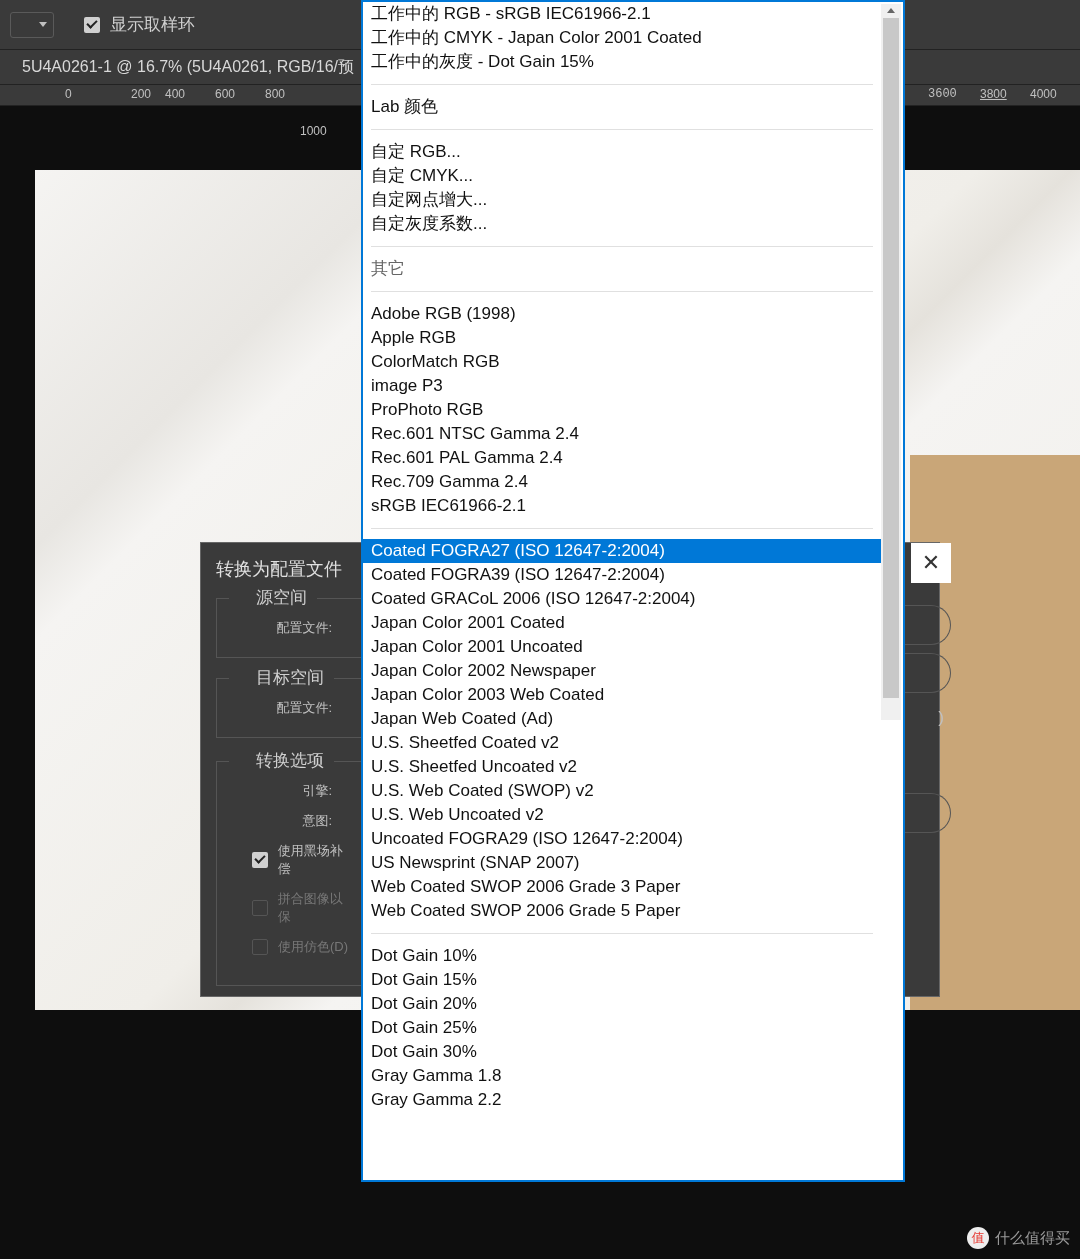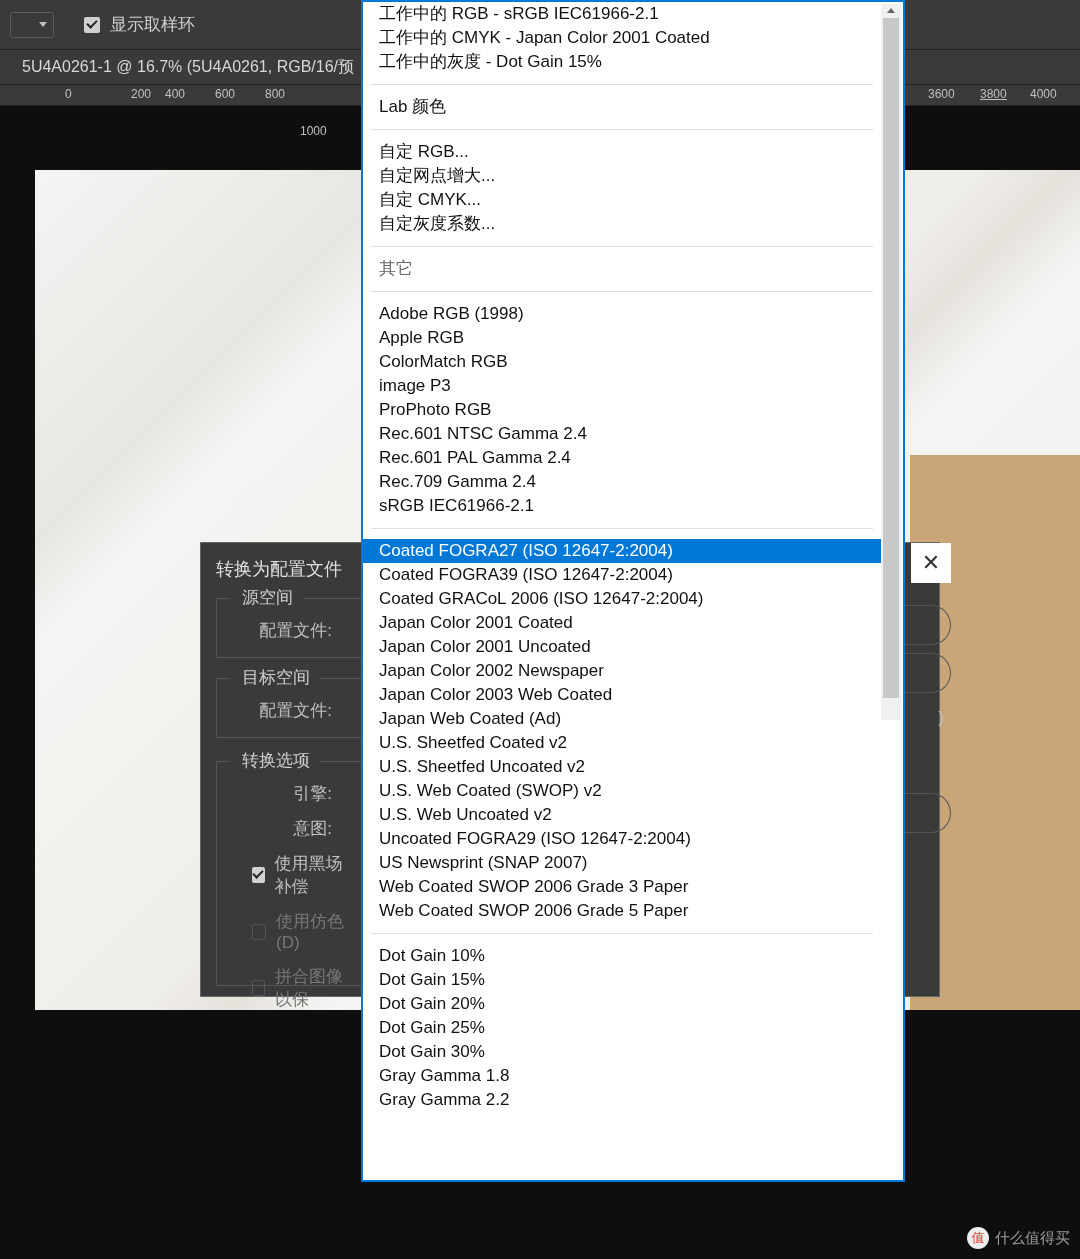--- a/index.html
+++ b/index.html
@@ -18,33 +18,33 @@
 .ruler .tick{position:absolute;top:2px}
 
 .canvas{position:absolute;left:35px;top:170px;width:1045px;height:840px;background:#f2f1ef}
 .marble{position:absolute;left:0;top:0;width:100%;height:100%;background:linear-gradient(135deg,#f5f4f2 0%,#e8e6e2 20%,#f5f4f2 25%,#f0eee9 50%,#e5e2dc 55%,#f5f4f2 60%,#efede8 100%)}
 .brown{position:absolute;right:0;top:285px;width:170px;height:555px;background:#c9a678}
 
 .dialog{position:absolute;left:200px;top:542px;width:740px;height:455px;background:#3a3a3a;border:1px solid #666}
 .dialog-title{position:absolute;left:15px;top:14px;color:#e0e0e0;font-size:18px}
 .close-btn{position:absolute;right:-12px;top:0;width:40px;height:40px;background:#fff;display:flex;align-items:center;justify-content:center;font-size:22px;color:#333}
 .fieldset{position:absolute;left:15px;border:1px solid #555;border-top:none;padding-top:15px}
-.fs-label{position:absolute;top:-12px;left:15px;background:#3a3a3a;padding:0 10px;color:#d0d0d0;font-size:17px}
+.fs-label{position:absolute;top:-12px;left:29px;background:#3a3a3a;padding:0 10px;color:#d0d0d0;font-size:17px}
 .fs-top-line-l{position:absolute;top:0;left:0;height:1px;background:#555}
 .fs-top-line-r{position:absolute;top:0;right:0;height:1px;background:#555}
-.row{display:flex;align-items:center;color:#c0c0c0;font-size:17px;padding:6px 20px}
+.row{display:flex;align-items:center;color:#c0c0c0;font-size:13px;padding:6px 20px}
 .row .lbl{width:95px;text-align:right;margin-right:6px}
 .row.disabled{color:#777}
 .chk-empty{width:16px;height:16px;border:1px solid #555;border-radius:2px;margin-right:10px}
 
 .dialog-btn{position:absolute;right:-12px;width:50px;height:40px;border:1px solid #555;border-radius:22px;border-left:none;border-top-left-radius:0;border-bottom-left-radius:0}
 
 .dropdown{position:absolute;left:361px;top:0;width:544px;height:1182px;background:#fff;border:2px solid #0078d7;display:flex;flex-direction:column}
 .dd-body{flex:1;overflow:hidden;padding-right:22px}
-.dd-item{padding:0 16px;color:#111;font-size:17px;line-height:24px;white-space:nowrap;cursor:default}
+.dd-item{padding:0 8px;color:#111;font-size:17px;line-height:24px;white-space:nowrap;cursor:default}
 .dd-item.highlighted{background:#0078d7;color:#fff}
 .dd-item.header{color:#666}
 .dd-sep{height:1px;background:#e0e0e0;margin:10px 8px}
 .dd-scroll{position:absolute;right:2px;top:2px;width:20px;height:716px;background:#f0f0f0}
 .dd-scroll::before{content:"";position:absolute;top:4px;left:6px;border-left:4px solid transparent;border-right:4px solid transparent;border-bottom:5px solid #666}
 .dd-thumb{position:absolute;left:2px;top:14px;width:16px;height:680px;background:#c8c8c8}
 
 .watermark{position:absolute;right:10px;bottom:10px;display:flex;align-items:center;color:#999;font-size:15px}
 .wm-icon{width:22px;height:22px;border-radius:50%;background:#eee;margin-right:6px;display:flex;align-items:center;justify-content:center;font-size:13px;color:#e6372f}
 </style>
@@ -62,21 +62,21 @@
 </div>
 
 <div class="ruler" id="ruler">
     <span class="tick" style="left: 65px;">0</span>
     <span class="tick" style="left: 115px; margin-left: 16px;">200</span>
     <span class="tick" style="left: 165px;">400</span>
     <span class="tick" style="left: 215px;">600</span>
     <span class="tick" style="left: 265px;">800</span>
     <span class="tick" style="left: 300px; margin-top: 37px;">1000</span>
     <span class="tick" style="left: 366px;">1200</span>
-    <span class="tick" style="left: 928px;">3600</span>
+    <span class="tick" style="left: 928px; font-family: Liberation Mono, monospace;">3600</span>
     <span class="tick" style="left: 980px; text-decoration: underline;">3800</span>
     <span class="tick" style="left: 1030px;">4000</span>
   </div>
 
 <div class="canvas">
   <div class="marble"></div>
   <div class="brown"></div>
 </div>
 
 <div class="dialog">
@@ -112,45 +112,45 @@
       </div>
     <div class="row">
         <span class="lbl">意图:</span>
       </div>
     <div class="row" style="padding-left:35px">
         <span class="checkbox checked"></span>
         <span>使用黑场补偿</span>
       </div>
     <div class="row disabled" style="padding-left:35px">
         <span class="chk-empty"></span>
-        <span>使用仿色(D)</span>
+        <span>拼合图像以保</span>
       </div>
     <div class="row disabled" style="padding-left:35px">
         <span class="chk-empty"></span>
-        <span>拼合图像以保</span>
+        <span>使用仿色(D)</span>
       </div>
   </div>
 
   <div class="dialog-btn" style="top:62px"></div>
   <div class="dialog-btn" style="top:110px"></div>
   <div class="dialog-btn" style="top:250px"></div>
   <div style="position:absolute;right:-5px;top:165px;color:#c0c0c0;font-size:17px">)</div>
 </div>
 
 <div class="dropdown">
   <div class="dd-body" id="dd-body">
       <div class="dd-item">工作中的 RGB - sRGB IEC61966-2.1</div>
       <div class="dd-item">工作中的 CMYK - Japan Color 2001 Coated</div>
       <div class="dd-item">工作中的灰度 - Dot Gain 15%</div>
       <div class="dd-sep"></div>
       <div class="dd-item">Lab 颜色</div>
       <div class="dd-sep"></div>
       <div class="dd-item">自定 RGB...</div>
+      <div class="dd-item">自定 CMYK...</div>
       <div class="dd-item">自定网点增大...</div>
-      <div class="dd-item">自定 CMYK...</div>
       <div class="dd-item">自定灰度系数...</div>
       <div class="dd-sep"></div>
       <div class="dd-item header">其它</div>
       <div class="dd-sep"></div>
       <div class="dd-item">Adobe RGB (1998)</div>
       <div class="dd-item">Apple RGB</div>
       <div class="dd-item">ColorMatch RGB</div>
       <div class="dd-item">image P3</div>
       <div class="dd-item">ProPhoto RGB</div>
       <div class="dd-item">Rec.601 NTSC Gamma 2.4</div>

